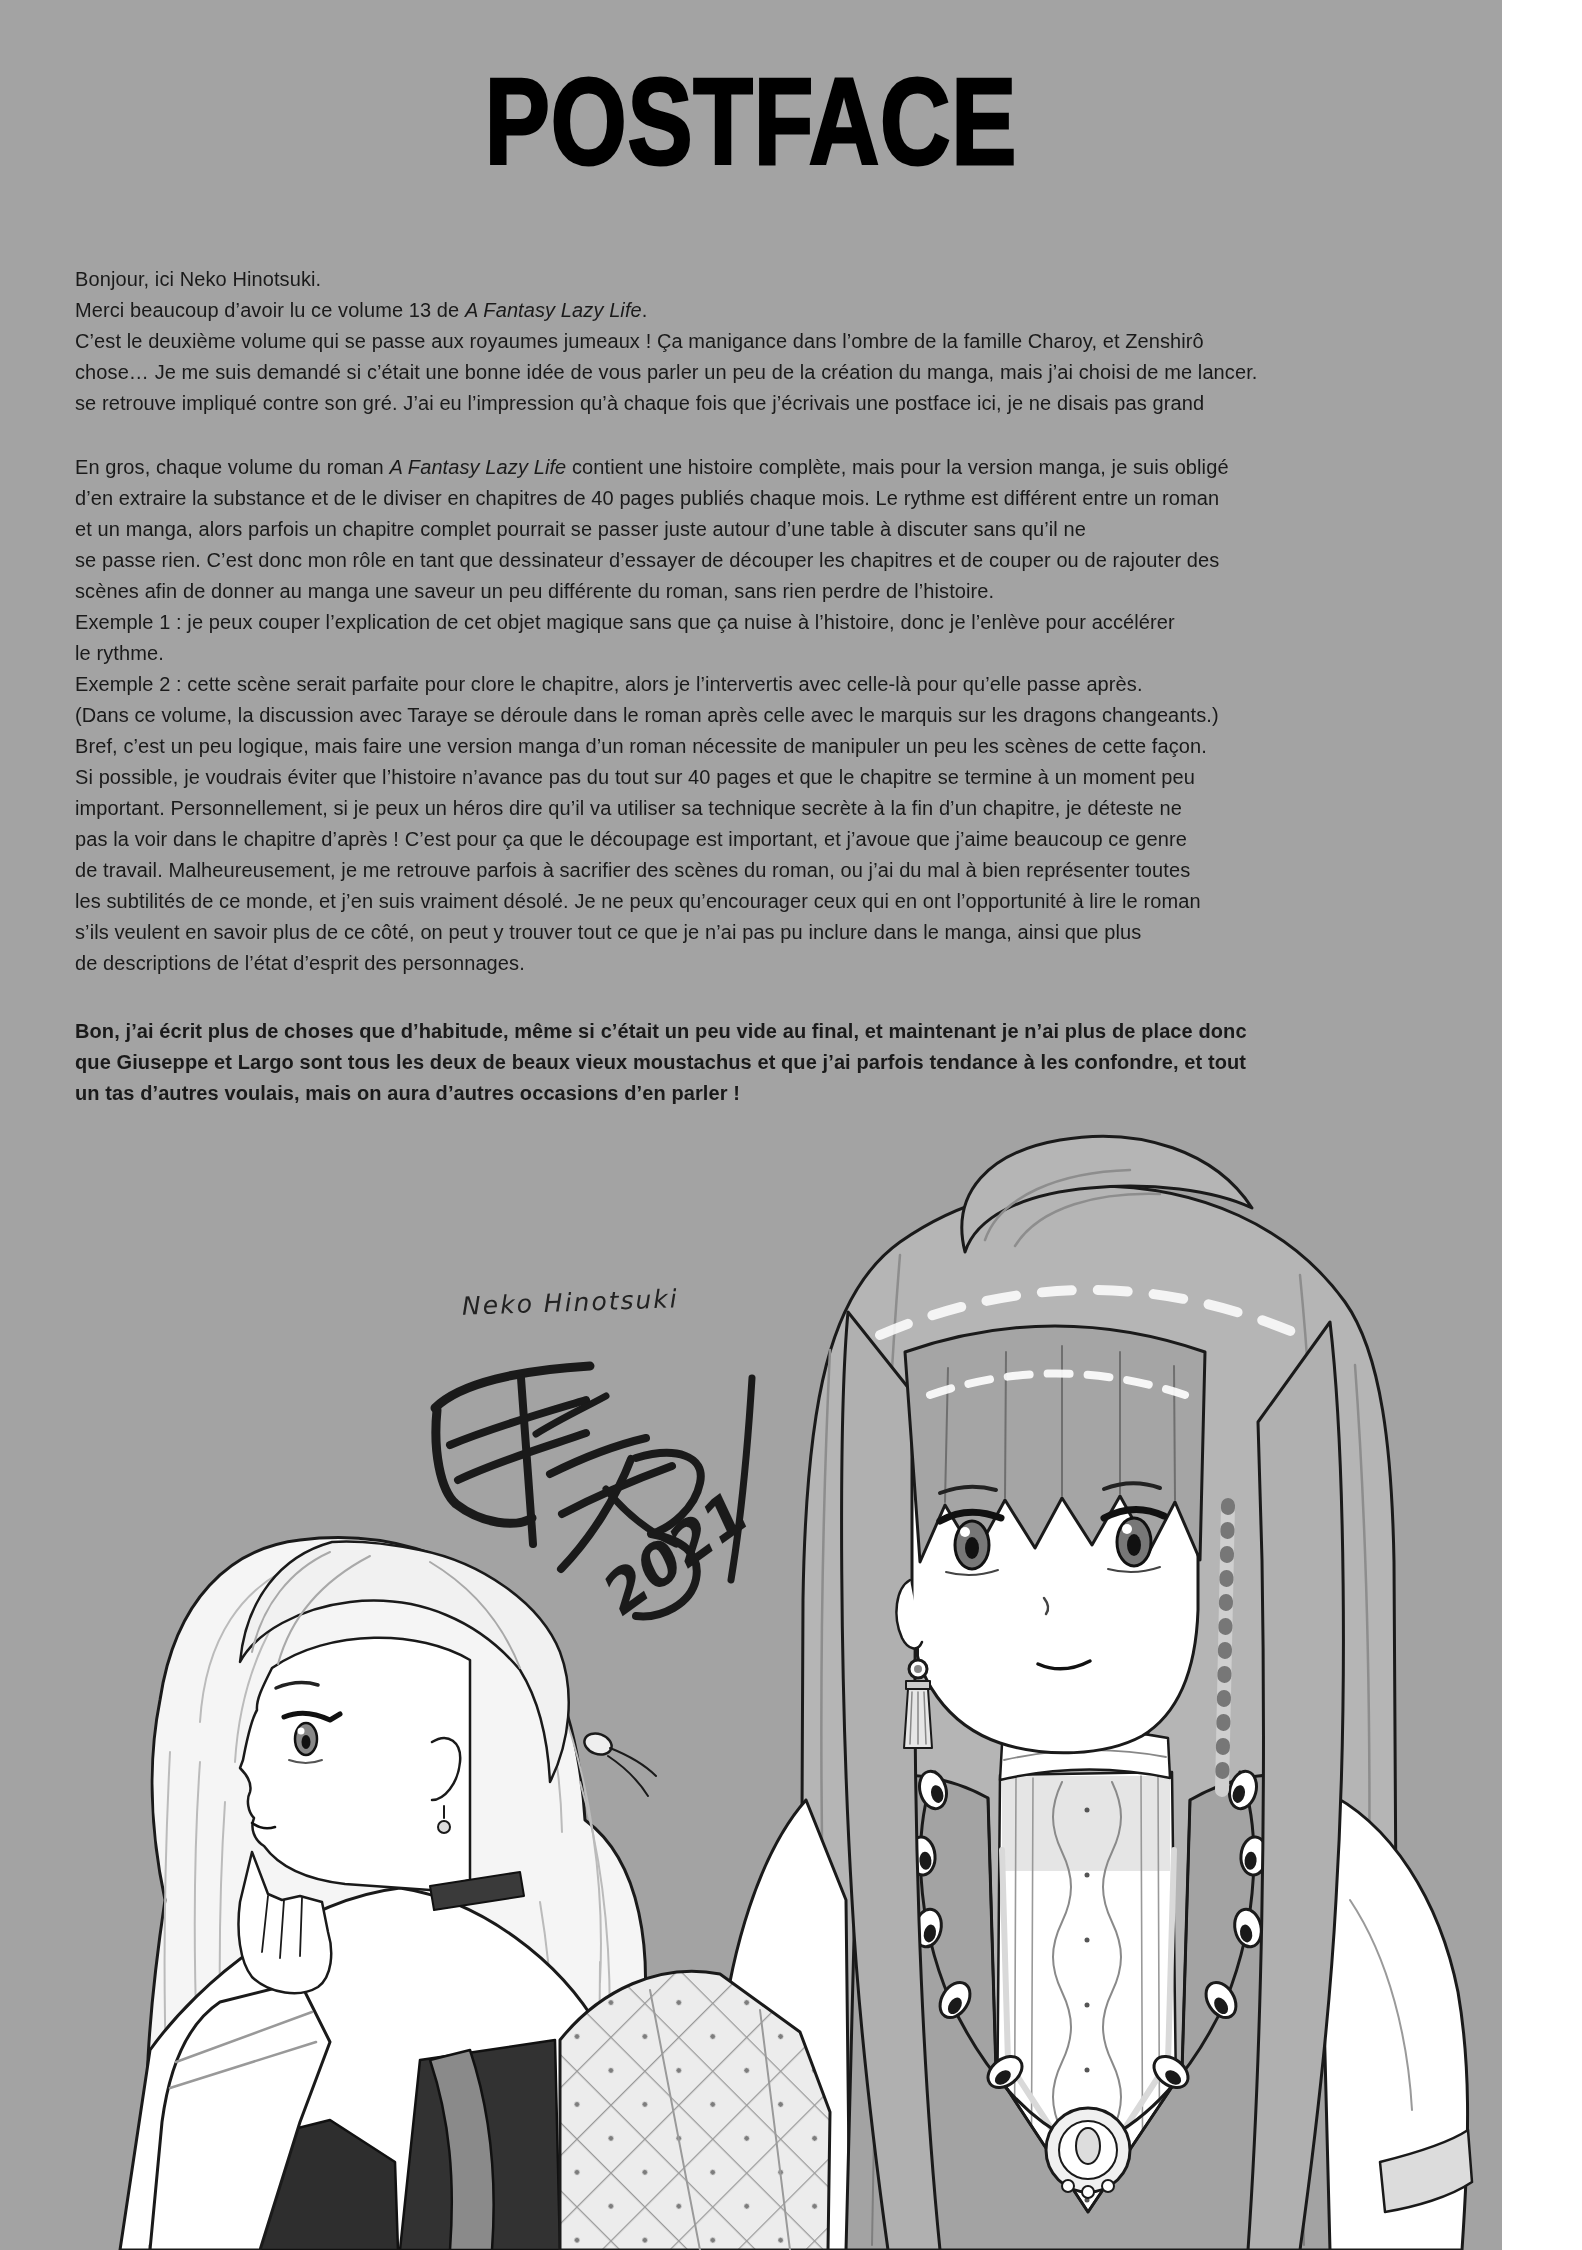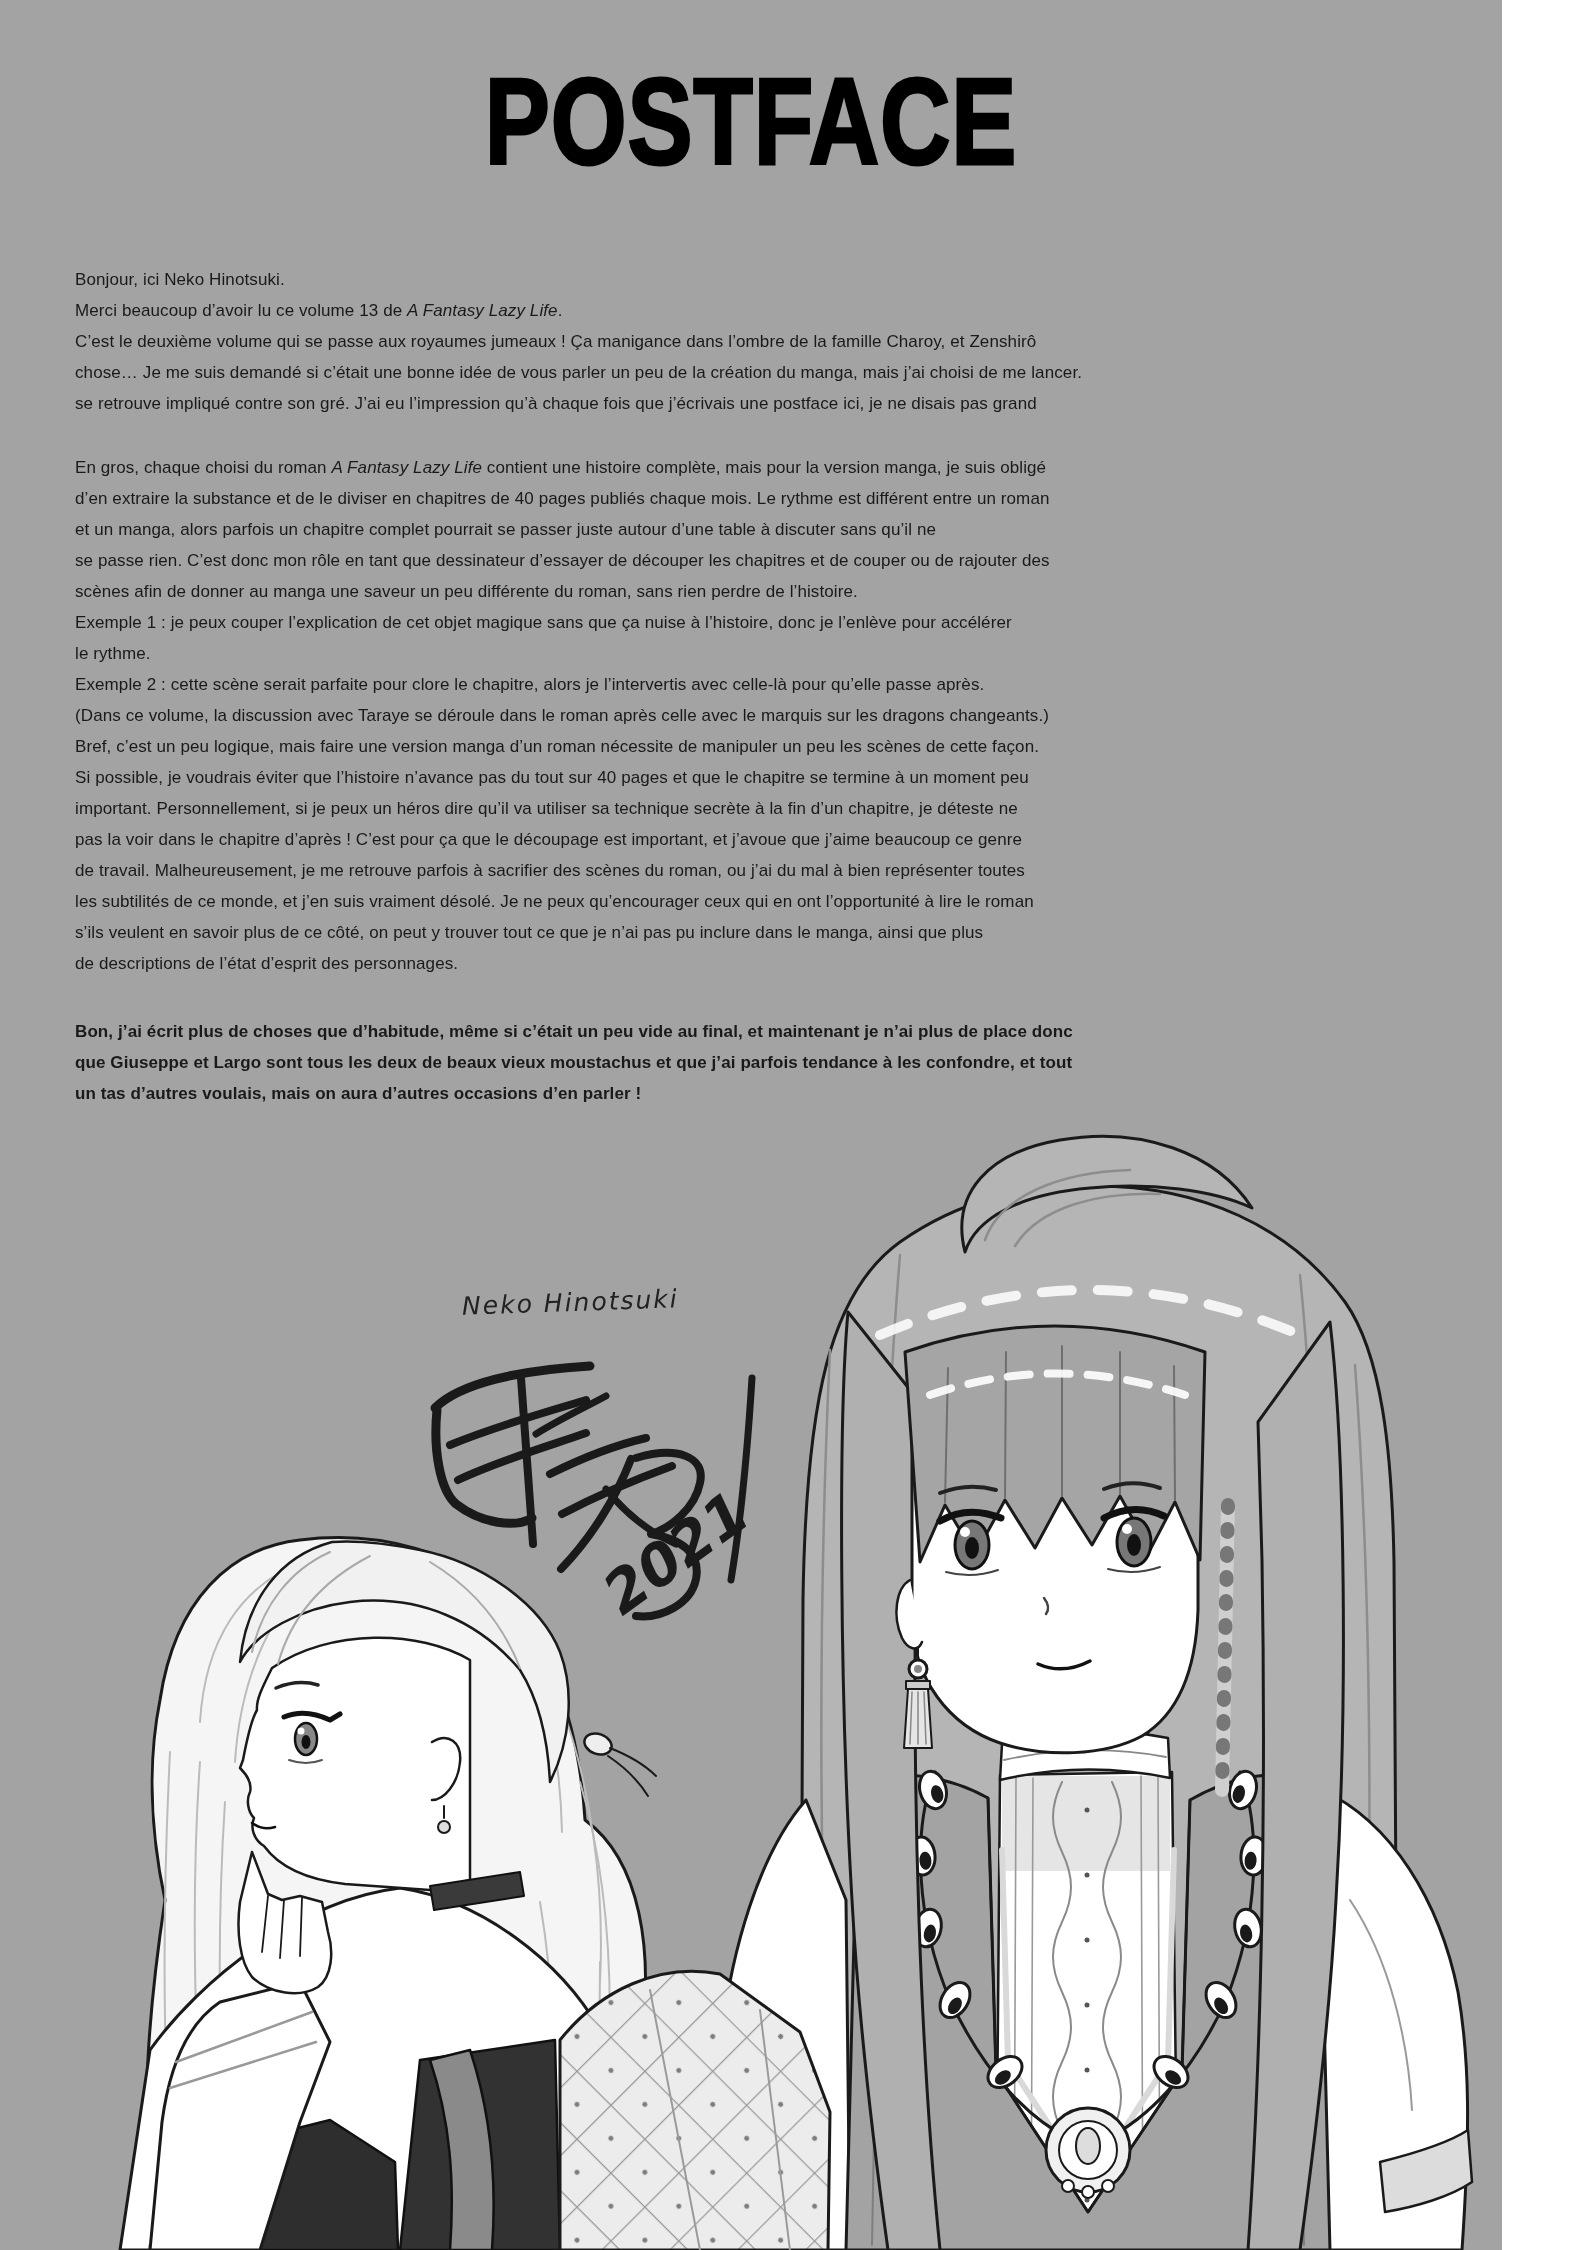--- a/index.html
+++ b/index.html
@@ -2,21 +2,21 @@
 <html><head>
 <meta charset="utf-8">
 <style>
   html,body{margin:0;padding:0;background:#ffffff;}
   .page{position:relative;width:1502px;height:2250px;background:#a3a3a3;overflow:hidden;
         font-family:"Liberation Sans",sans-serif;color:#111;}
   .title{position:absolute;top:52px;left:0;width:100%;margin:0;text-align:center;
          font-size:122px;font-weight:bold;letter-spacing:1px;color:#000;
          transform:scaleX(0.80);transform-origin:50% 0;
          -webkit-text-stroke:3px #000;}
-  .tx{position:absolute;left:75px;width:1460px;font-size:17px;line-height:31px;
+  .tx{position:absolute;left:75px;width:1460px;font-size:20px;line-height:31px;
       letter-spacing:0.1px;color:#1a1a1a;}
   .ln{white-space:nowrap;}
   .it{font-style:italic;}
   .b1{top:264px;}
   .b2{top:452px;}
   .b3{top:1016px;font-weight:bold;}
   .sig{position:absolute;left:462px;top:1288px;font-size:25px;font-style:italic;
        font-family:"DejaVu Sans",sans-serif;letter-spacing:2px;color:#222;
        transform:rotate(-2deg);}
   .autograph{position:absolute;left:400px;top:1338px;}
@@ -31,21 +31,21 @@
 
   <div class="tx b1">
     <div class="ln">Bonjour, ici Neko Hinotsuki.</div>
     <div class="ln"><span>Merci beaucoup d’avoir lu ce volume 13 de </span><span class="it">A Fantasy Lazy Life</span><span>.</span></div>
     <div class="ln">C’est le deuxième volume qui se passe aux royaumes jumeaux ! Ça manigance dans l’ombre de la famille Charoy, et Zenshirô</div>
     <div class="ln">chose… Je me suis demandé si c’était une bonne idée de vous parler un peu de la création du manga, mais j’ai choisi de me lancer.</div>
     <div class="ln">se retrouve impliqué contre son gré. J’ai eu l’impression qu’à chaque fois que j’écrivais une postface ici, je ne disais pas grand</div>
   </div>
 
   <div class="tx b2">
-    <div class="ln"><span>En gros, chaque choisi du roman </span><span class="it">A Fantasy Lazy Life</span><span> contient une histoire complète, mais pour la version manga, je suis obligé</span></div>
+    <div class="ln"><span>En gros, chaque volume du roman </span><span class="it">A Fantasy Lazy Life</span><span> contient une histoire complète, mais pour la version manga, je suis obligé</span></div>
     <div class="ln">d’en extraire la substance et de le diviser en chapitres de 40 pages publiés chaque mois. Le rythme est différent entre un roman</div>
     <div class="ln">et un manga, alors parfois un chapitre complet pourrait se passer juste autour d’une table à discuter sans qu’il ne</div>
     <div class="ln">se passe rien. C’est donc mon rôle en tant que dessinateur d’essayer de découper les chapitres et de couper ou de rajouter des</div>
     <div class="ln">scènes afin de donner au manga une saveur un peu différente du roman, sans rien perdre de l’histoire.</div>
     <div class="ln">Exemple 1 : je peux couper l’explication de cet objet magique sans que ça nuise à l’histoire, donc je l’enlève pour accélérer</div>
     <div class="ln">le rythme.</div>
     <div class="ln">Exemple 2 : cette scène serait parfaite pour clore le chapitre, alors je l’intervertis avec celle-là pour qu’elle passe après.</div>
     <div class="ln">(Dans ce volume, la discussion avec Taraye se déroule dans le roman après celle avec le marquis sur les dragons changeants.)</div>
     <div class="ln">Bref, c’est un peu logique, mais faire une version manga d’un roman nécessite de manipuler un peu les scènes de cette façon.</div>
     <div class="ln">Si possible, je voudrais éviter que l’histoire n’avance pas du tout sur 40 pages et que le chapitre se termine à un moment peu</div>

